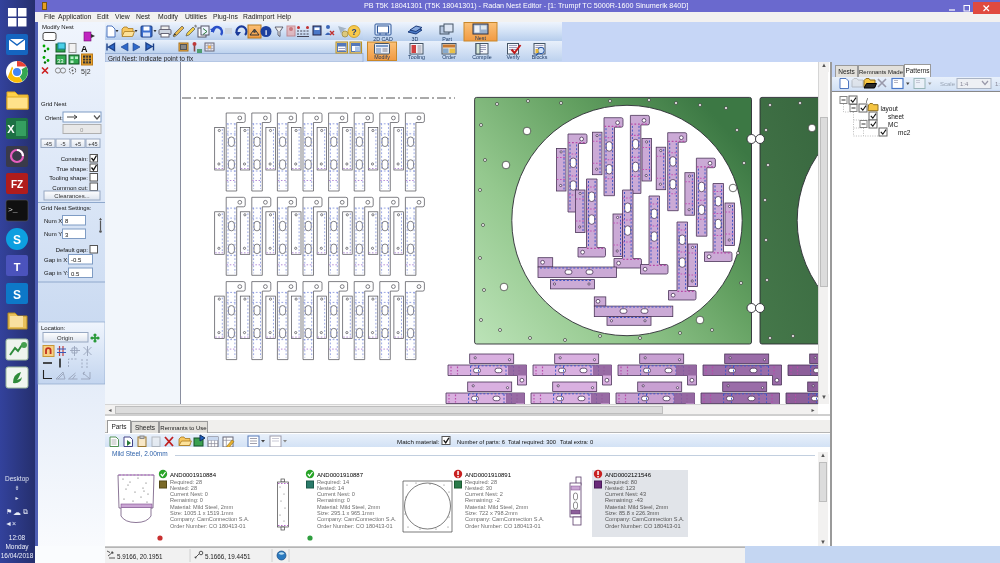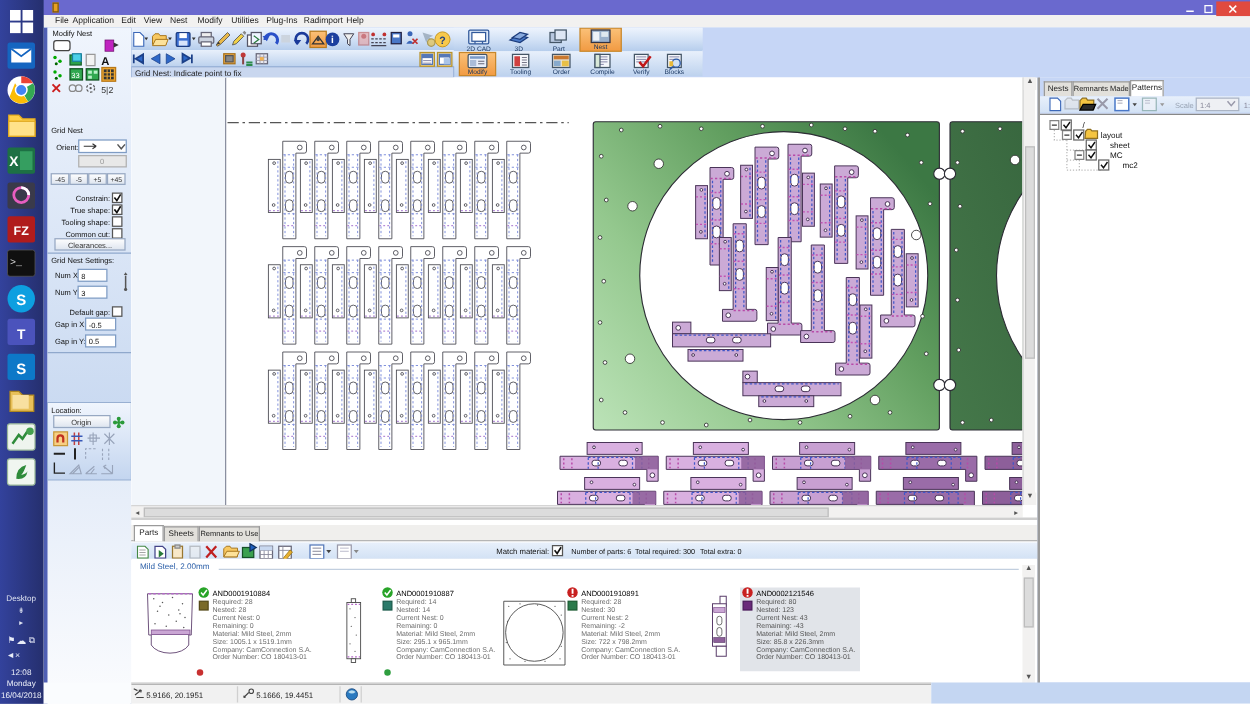--- a/index.html
+++ b/index.html
@@ -113,20 +113,21 @@
       <text x="13" y="515" font-size="8" fill="#e8ecf8">☁</text>
       <text x="23" y="514" font-size="7" fill="#e8ecf8">⧉</text>
 <text x="5" y="526" font-size="7" fill="#e8ecf8">◄×</text>
 <text x="17" y="540" font-size="6.5" fill="#eef1fa" text-anchor="middle">12:08</text>
 <text x="17" y="549" font-size="6.5" fill="#eef1fa" text-anchor="middle">Monday</text>
 <text x="17" y="558" font-size="6.5" fill="#eef1fa" text-anchor="middle">16/04/2018</text>
 </svg>
 </div>
 <div class="abs" id="titlebar">
     <span style="position:absolute;left:7px;top:2px;width:5px;height:8px;background:#e8a020;border:1px solid #7a5510;"></span>
+    <span id="titletext">PB T5K 18041301 (T5K 18041301) - Radan Nest Editor - [1: Trumpf TC 5000R-1600 Sinumerik 840D]</span>
   </div>
 <div class="abs" id="menubar">
 <span style="left:9px">File</span>
     <span style="left:23px">Application</span>
     <span style="left:62px">Edit</span>
     <span style="left:80px">View</span>
     <span style="left:101px">Nest</span>
     <span style="left:123px">Modify</span>
     <span style="left:150px">Utilities</span>
     <span style="left:178px">Plug-Ins</span>

